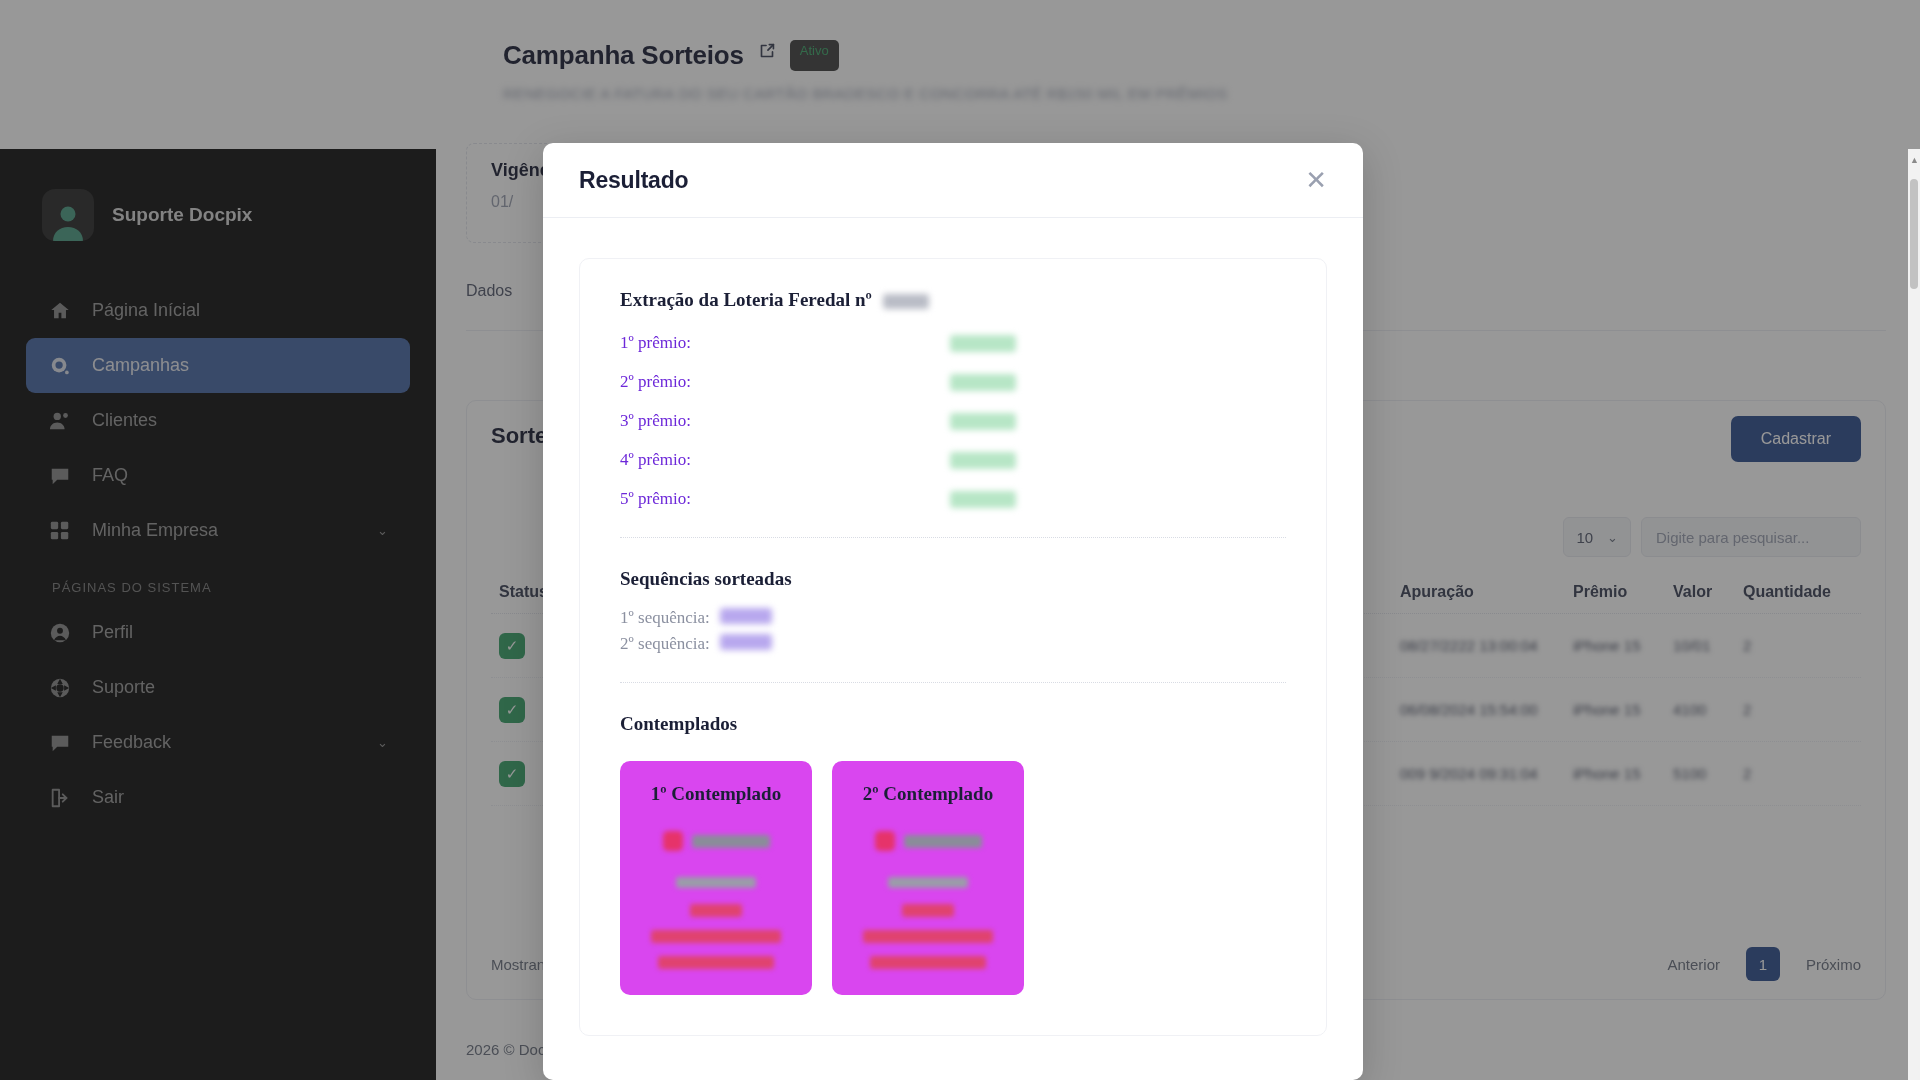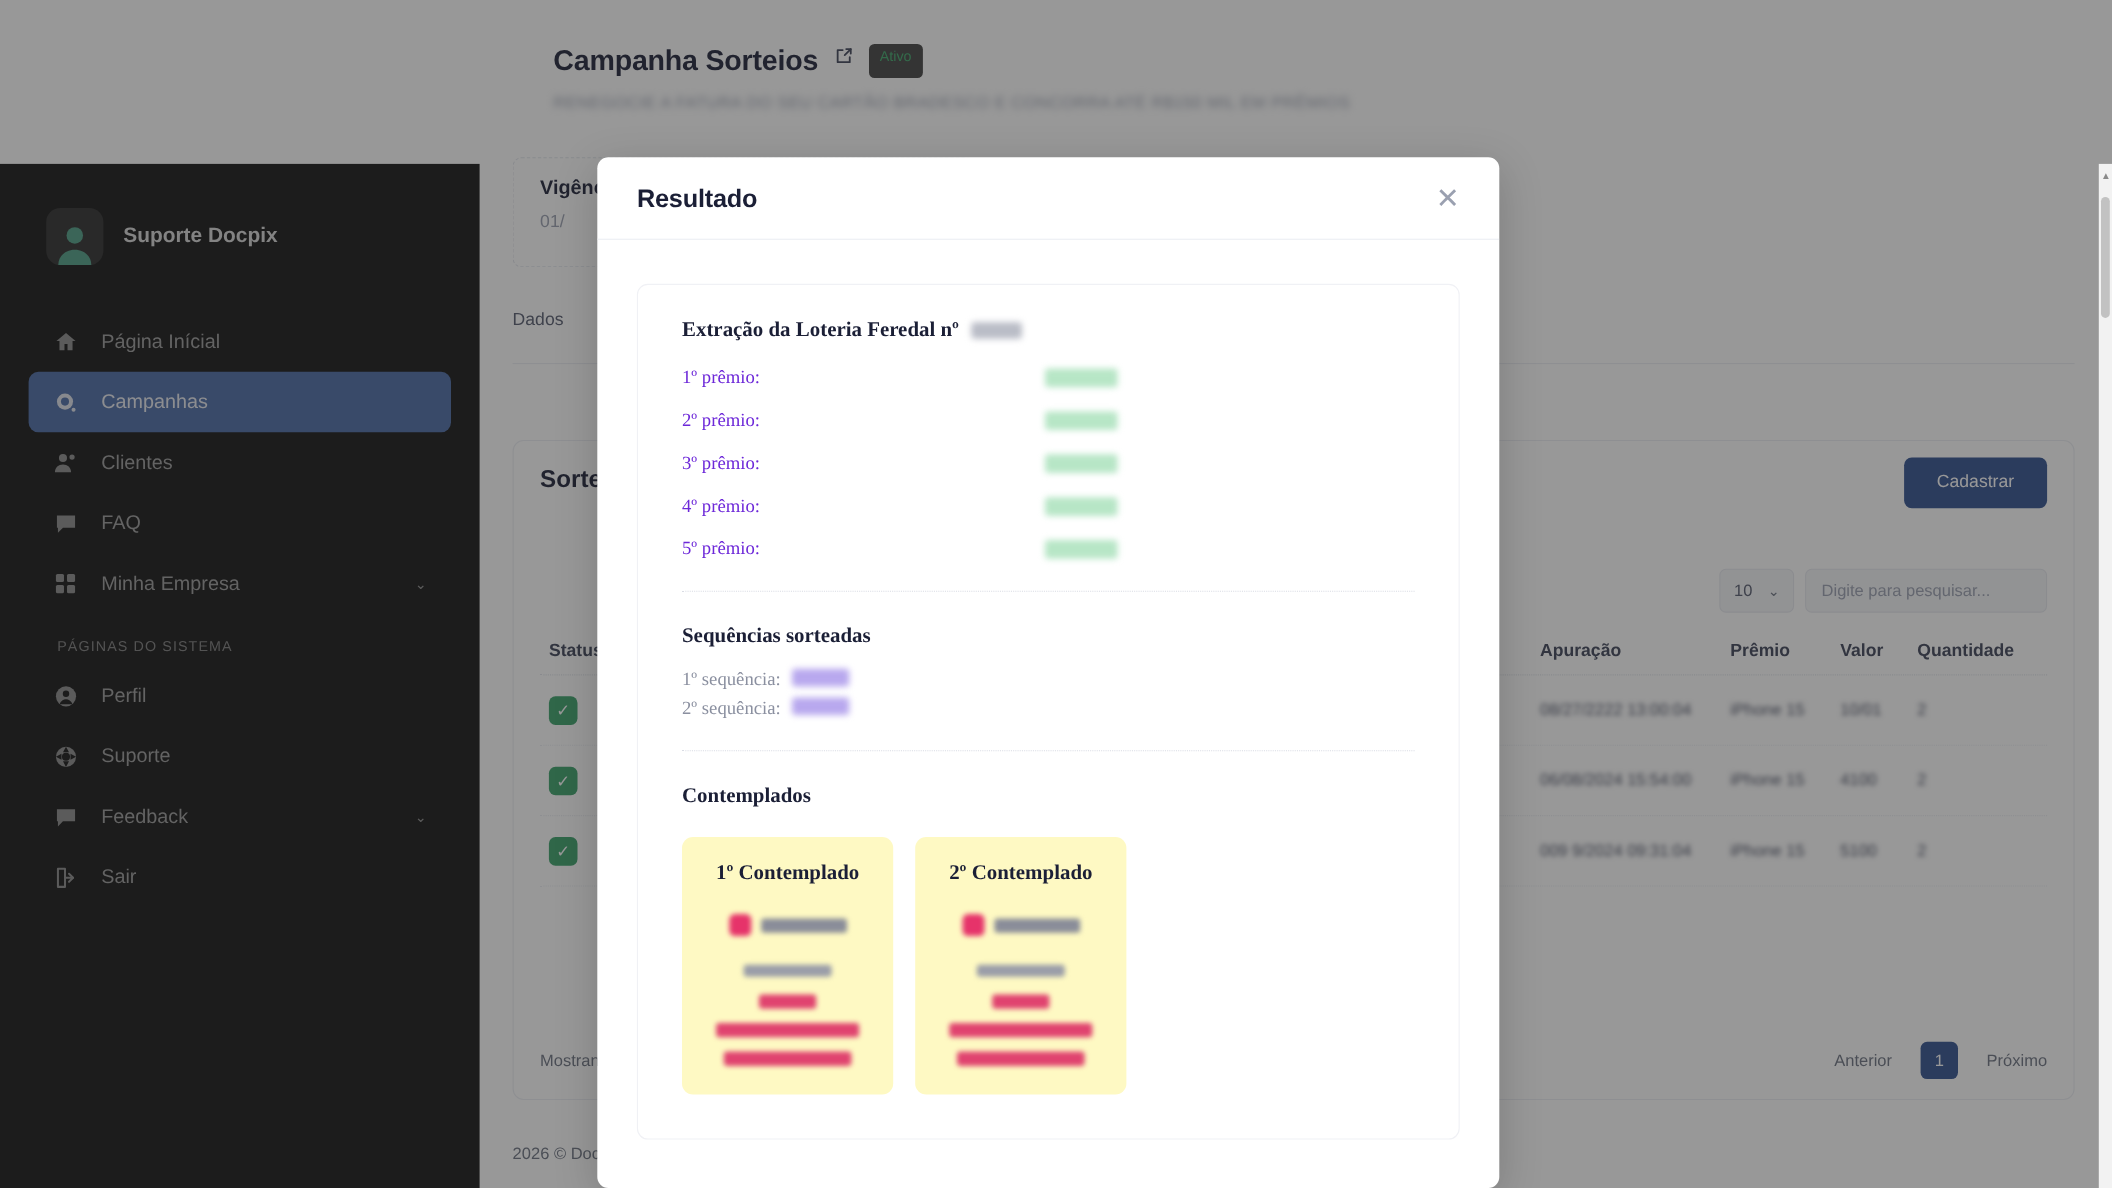--- a/index.html
+++ b/index.html
@@ -187,21 +187,21 @@
   .dotted-sep { border-top:1px dotted #d9dce4; margin:28px 0 30px 0; }
 
   .seq-row { font-size:17px; color:#8b90a0; margin-bottom:6px; display:flex; gap:10px;}
   .seq-val {
     display:inline-block; width:52px; height:16px; border-radius:3px;
     background:#b8a8ee; filter: blur(3px);
   }
 
   .cards-row { display:flex; gap:20px; margin-top:26px; }
   .win-card {
-    width:192px; background:#fef9c3; border-radius:10px;
+    width:192px; background:#d946ef; border-radius:10px;
     padding:22px 10px 26px 10px; text-align:center;
   }
   .win-title { font-size:19px; font-weight:bold; color:#1b1f36; }
   .win-brand { display:flex; align-items:center; justify-content:center; gap:9px; margin-top:26px; }
   .brand-sq { width:20px; height:20px; border-radius:5px; background:#e6336a; filter:blur(2.4px); }
   .brand-tx { width:78px; height:13px; border-radius:3px; background:#8a8d99; filter:blur(2.6px); }
   .win-line { margin:0 auto; border-radius:3px; filter:blur(2.6px); }
   .wl-gray { width:80px; height:11px; background:#9a9da8; margin-top:26px; }
   .wl-name { width:52px; height:13px; background:#e0436f; margin-top:16px; }
   .wl-doc  { width:130px; height:13px; background:#e0436f; margin-top:13px; }

